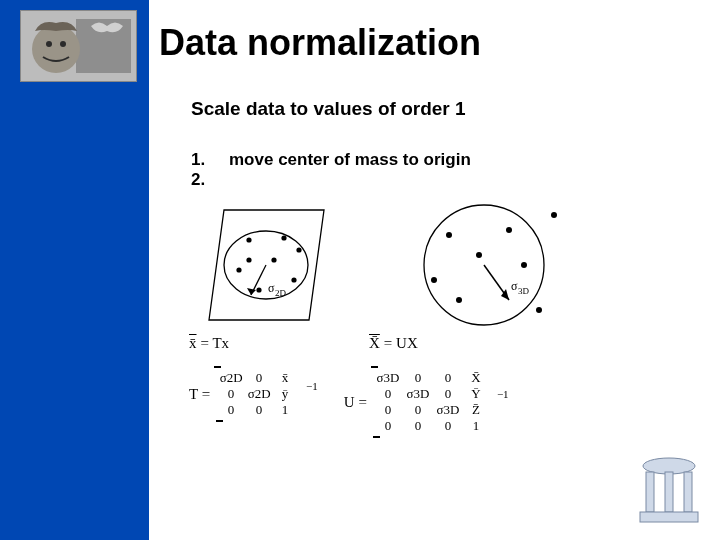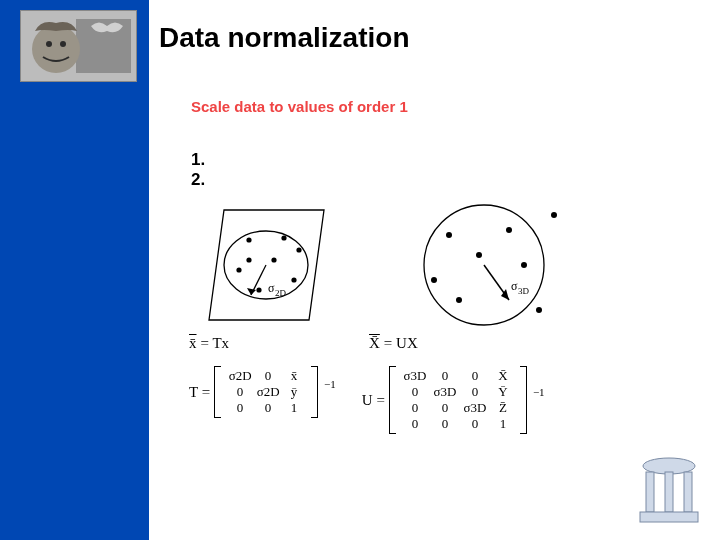--- a/index.html
+++ b/index.html
@@ -35,31 +35,31 @@
     position: absolute;
     left: 149px;
     top: 0;
     right: 0;
     bottom: 0;
   }
   .title {
     position: absolute;
     left: 10px;
     top: 22px;
-    font-size: 28px;
+    font-size: 36px;
     font-weight: bold;
     color: #000;
   }
   .subtitle {
     position: absolute;
     left: 42px;
     top: 98px;
-    font-size: 15px;
+    font-size: 19px;
     font-weight: bold;
-    color: #ef4444;
+    color: #000000;
   }
   .steps {
     position: absolute;
     left: 42px;
     top: 150px;
     font-size: 17px;
     font-weight: bold;
     color: #000;
   }
   .steps-row { display:flex; }
@@ -80,20 +80,21 @@
     font-size: 15px;
   }
   .eq-row1 { display:flex; margin-bottom:14px; }
   .eq-left  { width: 180px; }
   .eq-right { width: 230px; }
   .bar { text-decoration: overline; }
   .matrix {
     display:inline-flex;
     align-items:stretch;
     vertical-align:middle;
+    flex-direction:column;
   }
   .bracket {
     width: 6px;
     border-top: 1.2px solid #000;
     border-bottom: 1.2px solid #000;
   }
   .bracket.l { border-left: 1.2px solid #000; margin-right:2px;}
   .bracket.r { border-right:1.2px solid #000; margin-left:2px;}
   .mtable {
     display:flex;
@@ -143,20 +144,21 @@
 
 <div class="content">
 
   <div class="title">Data normalization</div>
 
   <div class="subtitle">Scale data to values of order 1</div>
 
   <div class="steps">
     <div class="steps-row">
       <div class="steps-num">1.</div>
+      <div>move center of mass to origin</div>
     </div>
     <div class="steps-row">
       <div class="steps-num">2.</div>
     </div>
   </div>
 
   <div class="diagrams">
     <svg viewBox="0 0 420 140" width="420" height="140">
 
       <g>

